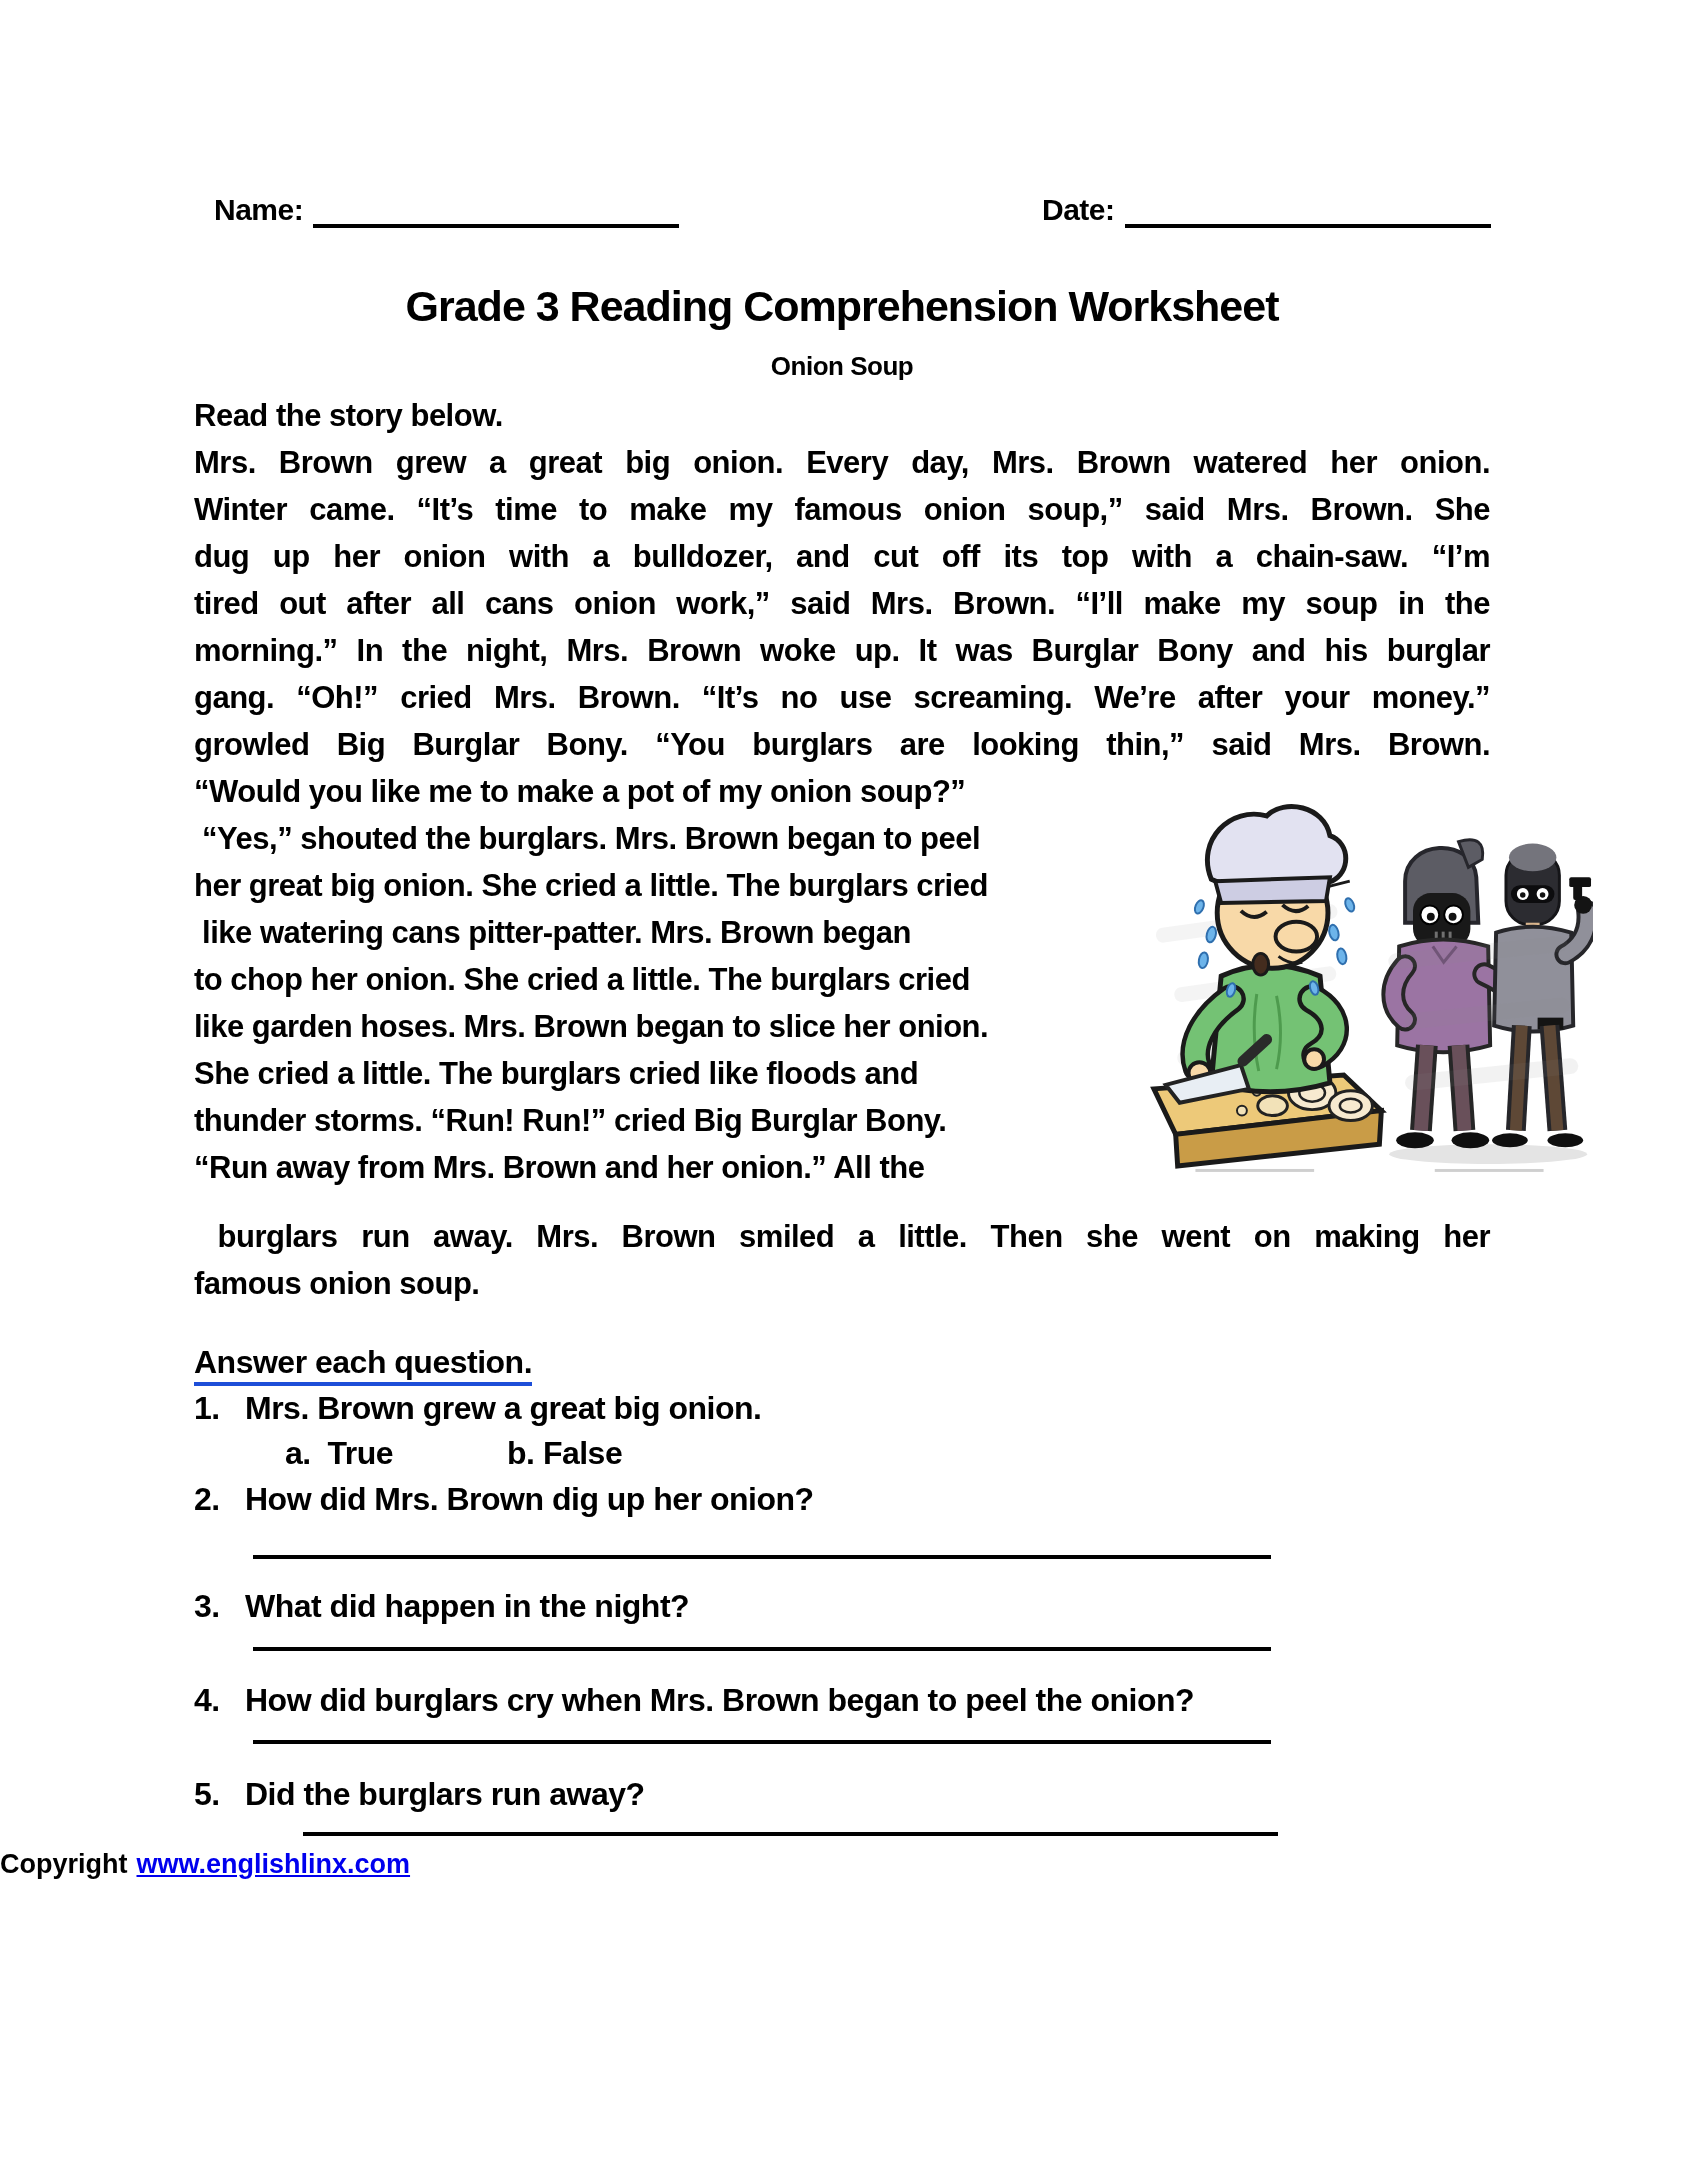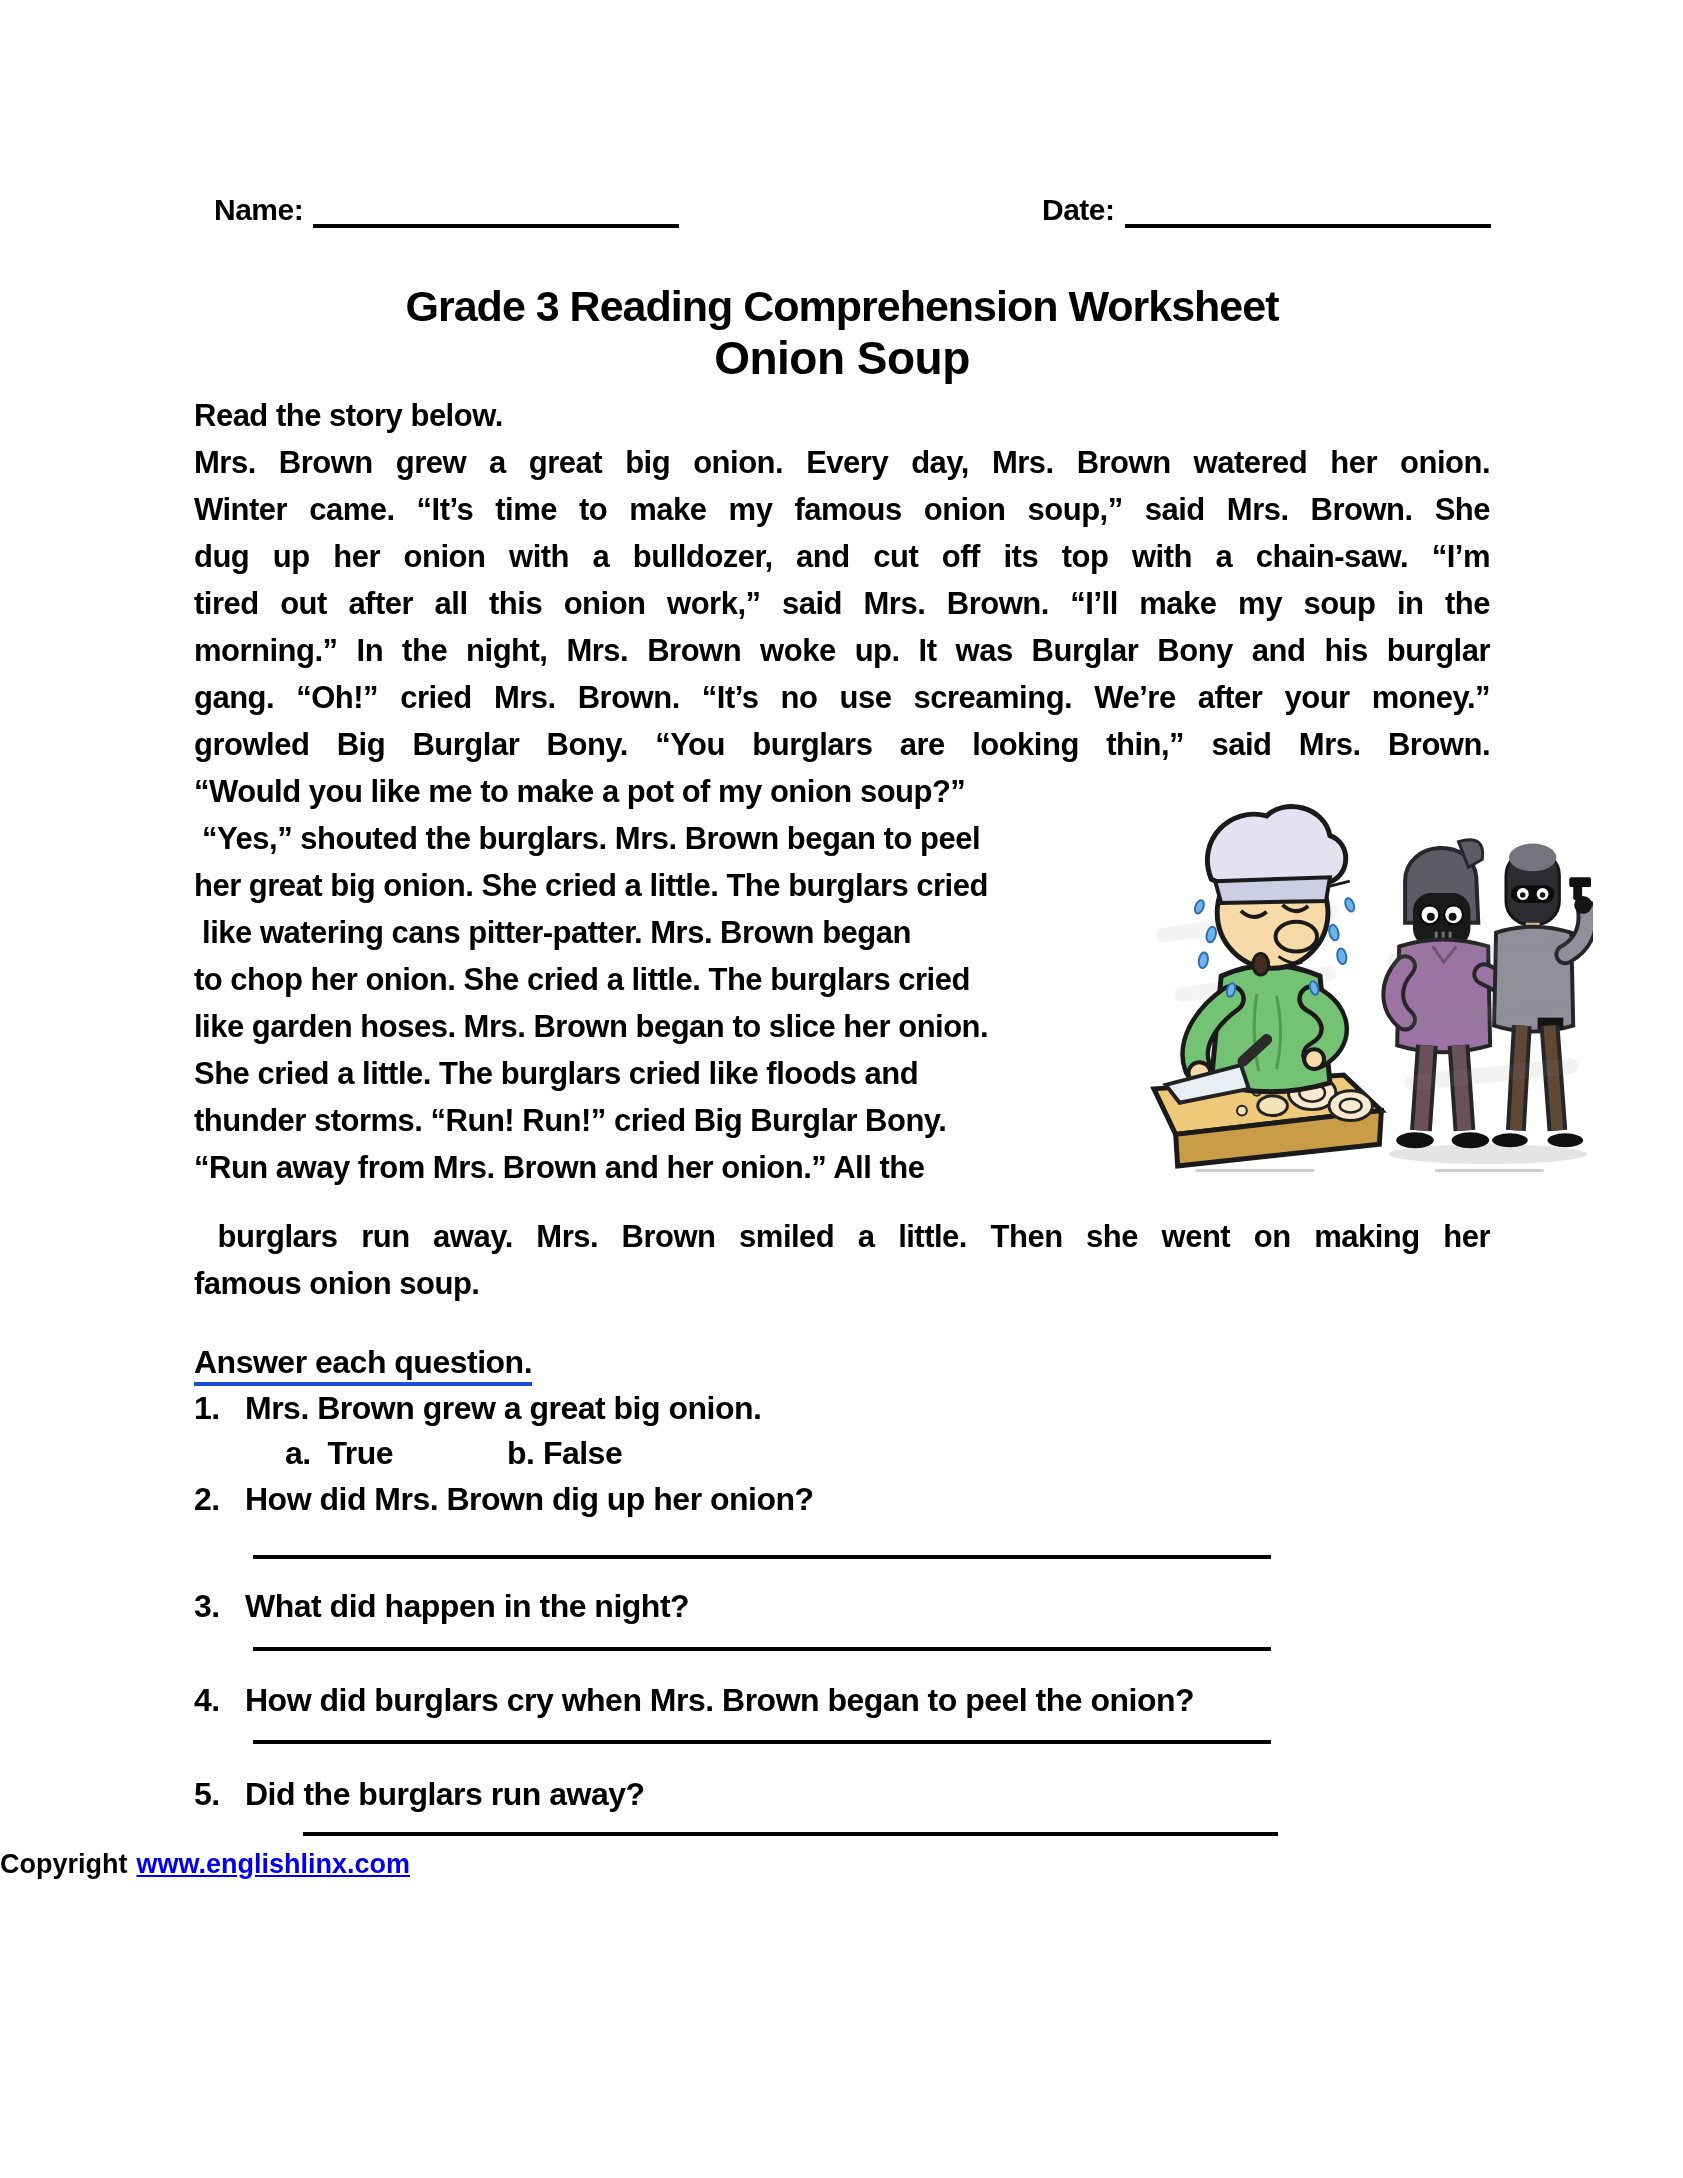--- a/index.html
+++ b/index.html
@@ -7,22 +7,22 @@
         font-family:"Liberation Sans", sans-serif;font-weight:bold;color:#000;}
 
   
   .blank-group{position:absolute;top:190px;display:flex;align-items:flex-end;}
   .blank-label{font-size:30px;line-height:36px;letter-spacing:-0.5px;}
   .blank-line{width:366px;height:34px;border-bottom:4px solid #000;margin-left:10px;}
 
   
   .title{position:absolute;left:194px;top:281px;width:1296px;text-align:center;
          font-size:43px;line-height:51px;letter-spacing:-1px;}
-  .subtitle{position:absolute;left:194px;top:337px;width:1296px;text-align:center;
-         font-size:46px;line-height:42px;letter-spacing:-0.5px;}
+  .subtitle{position:absolute;left:194px;top:345px;width:1296px;text-align:center;
+         font-size:26px;line-height:42px;letter-spacing:-0.5px;}
 
   
   .story{position:absolute;left:194px;top:392px;width:1296px;font-size:31px;line-height:47px;letter-spacing:-0.5px;}
   .line{height:47px;white-space:nowrap;}
   .j{white-space:normal;text-align:justify;text-align-last:justify;}
   .wrap-region{position:relative;}
   .wrap-region .line{max-width:950px;}
   .tail-first{margin-top:22px;}
   .illustration{position:absolute;left:952px;top:28px;width:447px;height:382px;}
 
@@ -58,21 +58,21 @@
   </div>
 
   <div class="title">Grade 3 Reading Comprehension Worksheet</div>
   <div class="subtitle">Onion Soup</div>
 
   <div class="story">
     <div class="line">Read the story below.</div>
     <div class="line j">Mrs. Brown grew a great big onion. Every day, Mrs. Brown watered her onion.</div>
     <div class="line j">Winter came. “It’s time to make my famous onion soup,” said Mrs. Brown. She</div>
     <div class="line j">dug up her onion with a bulldozer, and cut off its top with a chain-saw. “I’m</div>
-    <div class="line j">tired out after all this onion work,” said Mrs. Brown. “I’ll make my soup in the</div>
+    <div class="line j">tired out after all cans onion work,” said Mrs. Brown. “I’ll make my soup in the</div>
     <div class="line j">morning.” In the night, Mrs. Brown woke up. It was Burglar Bony and his burglar</div>
     <div class="line j">gang. “Oh!” cried Mrs. Brown. “It’s no use screaming. We’re after your money.”</div>
     <div class="line j">growled Big Burglar Bony. “You burglars are looking thin,” said Mrs. Brown.</div>
 
     <div class="wrap-region">
       <div class="line">“Would you like me to make a pot of my onion soup?”</div>
       <div class="line">&nbsp;“Yes,” shouted the burglars. Mrs. Brown began to peel</div>
       <div class="line">her great big onion. She cried a little. The burglars cried</div>
       <div class="line">&nbsp;like watering cans pitter-patter. Mrs. Brown began</div>
       <div class="line">to chop her onion. She cried a little. The burglars cried</div>

